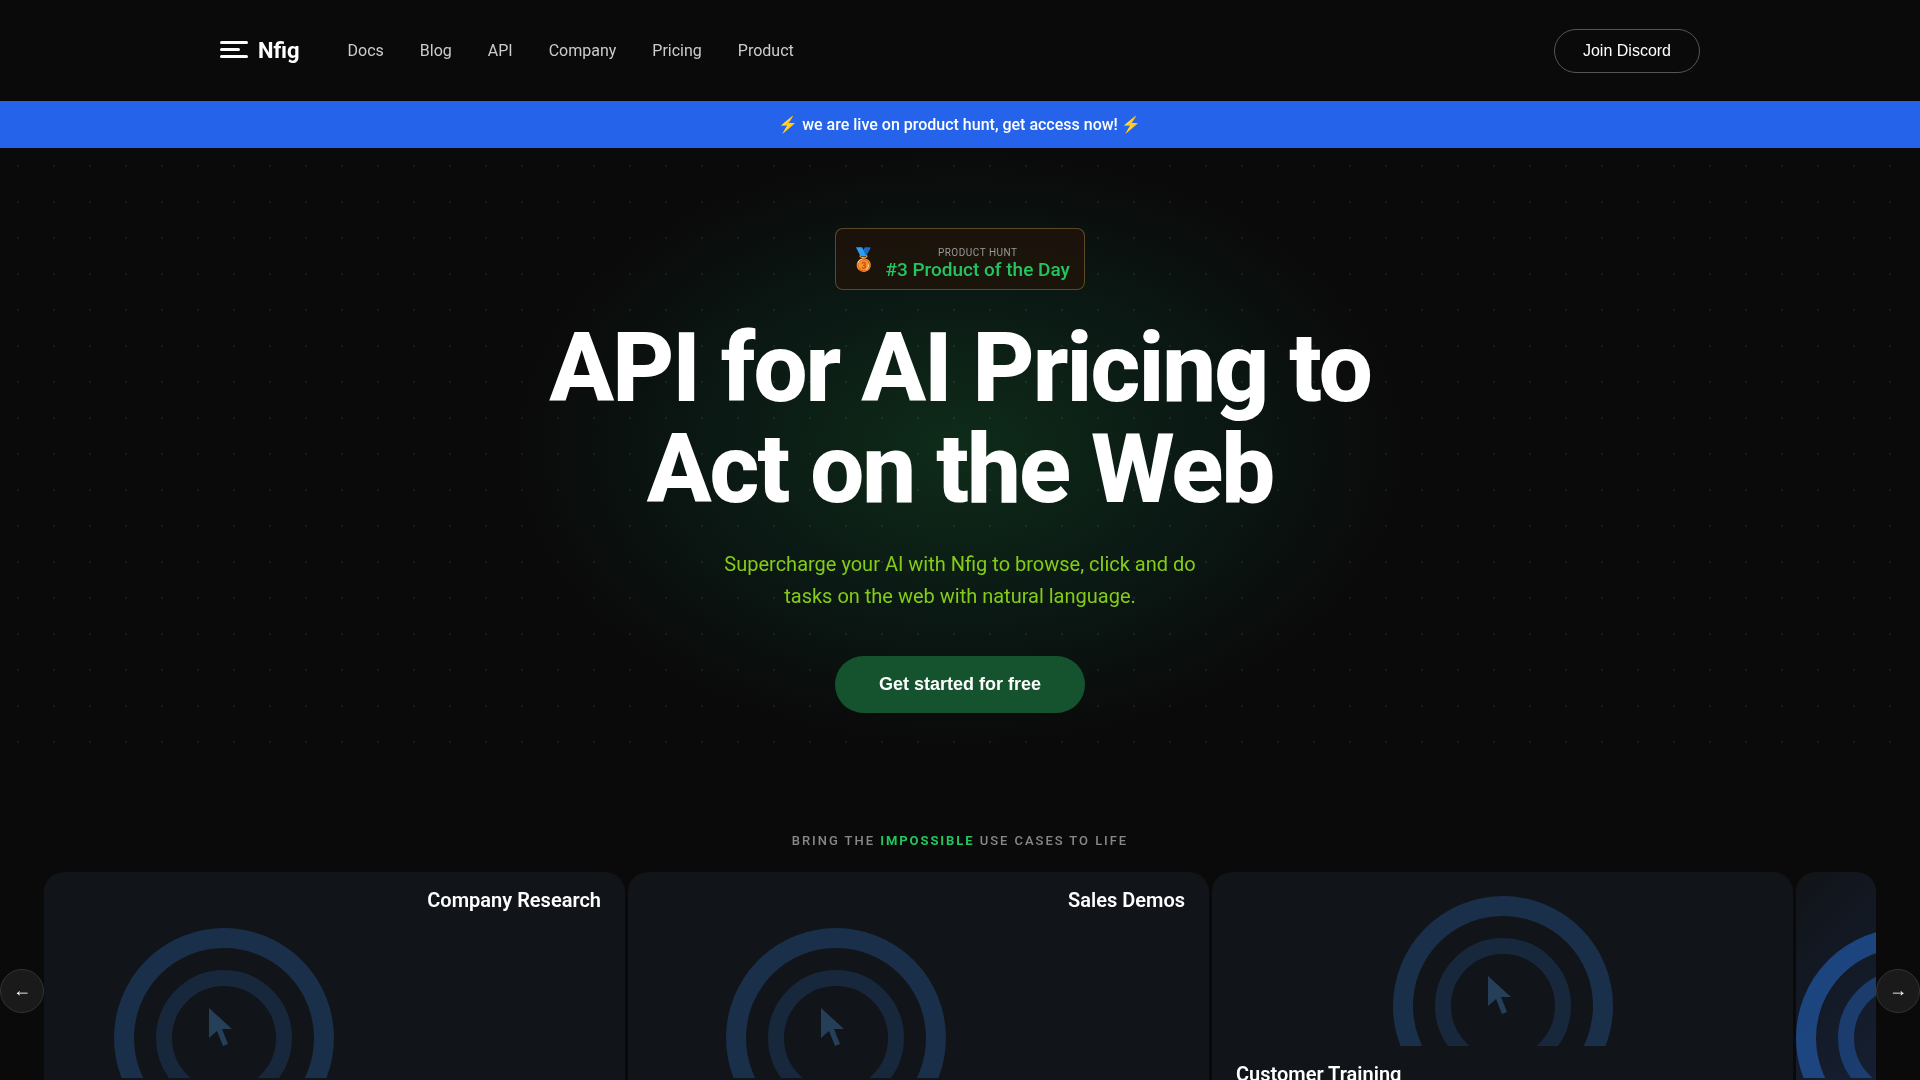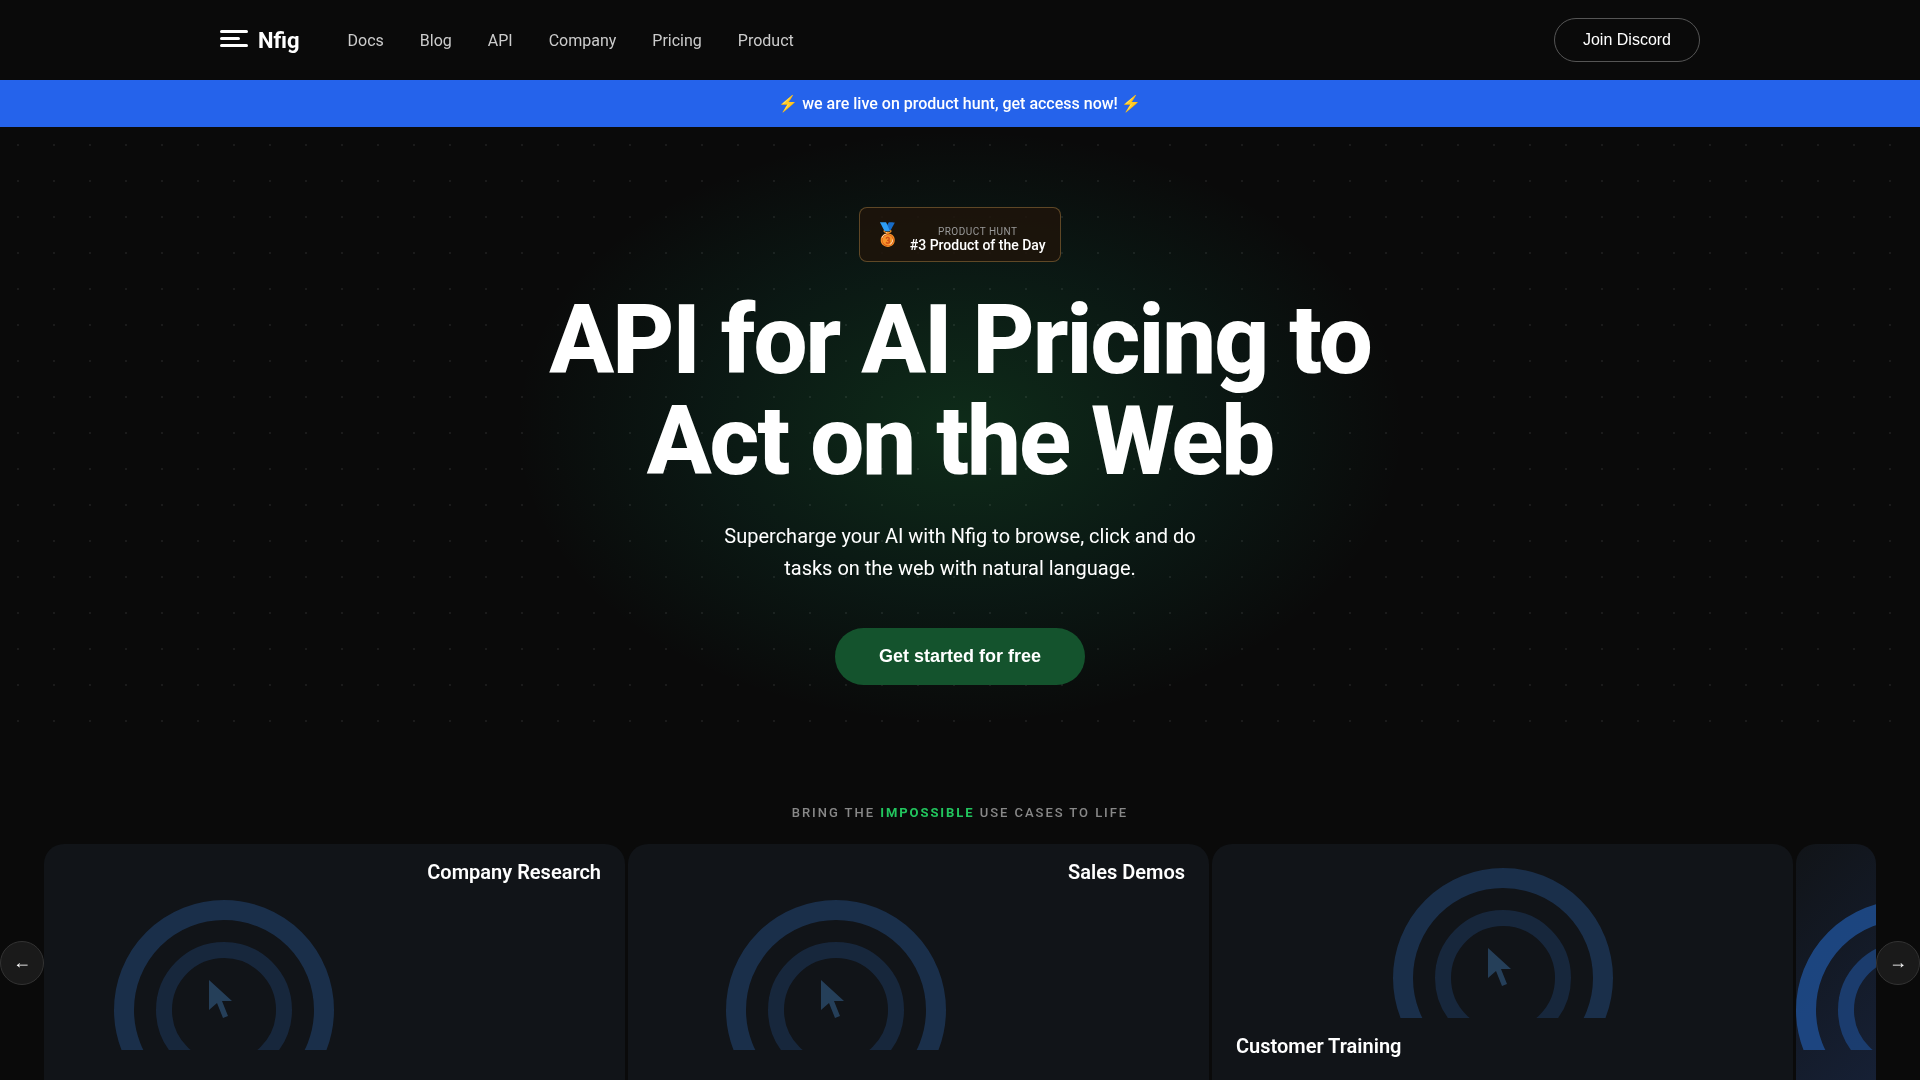--- a/index.html
+++ b/index.html
@@ -11,21 +11,21 @@
       width: 1920px;
       min-height: 1080px;
     }
 
     
     nav {
       display: flex;
       align-items: center;
       justify-content: space-between;
       padding: 0 220px;
-      height: 80px;
+      height: 101px;
       background: #0a0a0a;
       position: relative;
       z-index: 10;
     }
     .nav-left {
       display: flex;
       align-items: center;
       gap: 48px;
     }
     .logo {
@@ -146,41 +146,41 @@
     .product-badge .badge-label {
       font-size: 10px;
       color: #999;
       text-transform: uppercase;
       letter-spacing: 0.05em;
       display: block;
       line-height: 1;
       margin-top: 11px;
     }
     .product-badge .badge-text {
-      font-size: 14px;
-      color: #ffffff;
+      font-size: 19px;
+      color: #22c55e;
       font-weight: 500;
     }
     .medal-icon {
       font-size: 22px;
     }
 
     .hero-title {
       font-size: 96px;
       font-weight: 800;
       line-height: 1.05;
       color: #fff;
       max-width: 900px;
       margin-bottom: 28px;
       letter-spacing: -2px;
     }
 
     .hero-subtitle {
       font-size: 20px;
-      color: #ffffff;
+      color: #84cc16;
       max-width: 500px;
       line-height: 1.6;
       margin-bottom: 44px;
     }
 
     .get-started-btn {
       background: #14532d;
       color: #fff;
       border: none;
       padding: 18px 44px;

